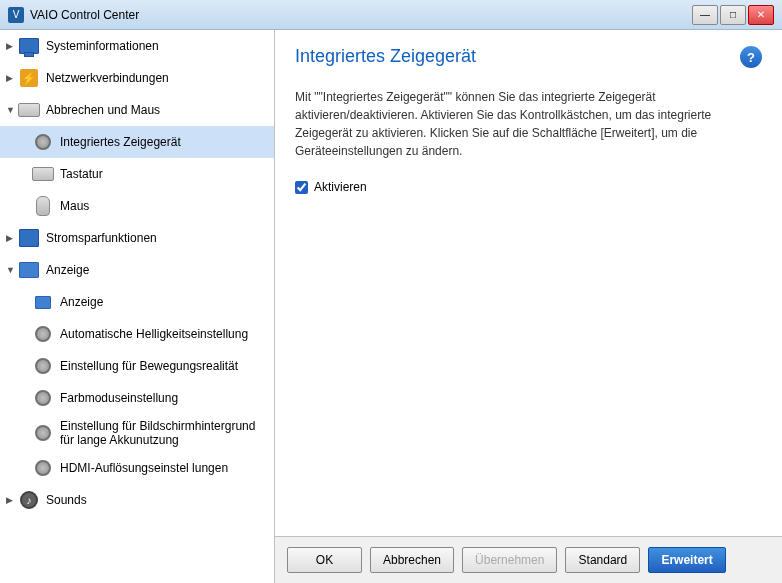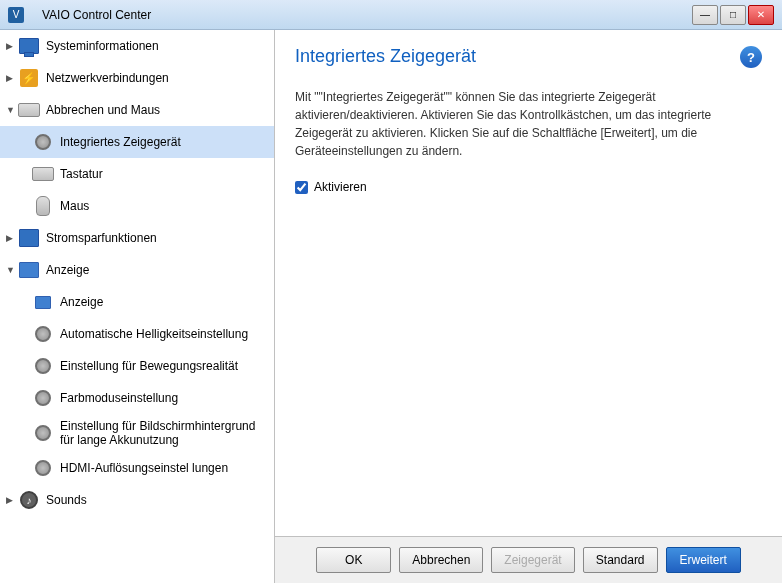--- a/index.html
+++ b/index.html
@@ -32,21 +32,20 @@
       align-items: center;
       justify-content: center;
       color: white;
       font-size: 10px;
     }
     .title-bar-text {
       flex: 1;
       font-size: 12px;
       color: #000;
       font-weight: normal;
-      margin-left: 12px;
     }
     .title-bar-controls {
       display: flex;
       gap: 2px;
     }
     .title-btn {
       width: 26px;
       height: 20px;
       border: 1px solid #888;
       background: linear-gradient(to bottom, #f0f0f0, #d8d8d8);
@@ -269,21 +268,21 @@
     }
 
     
     .footer-buttons {
       background: #f0f0f0;
       border-top: 1px solid #c0c0c0;
       padding: 10px 12px;
       display: flex;
       align-items: center;
       gap: 8px;
-      justify-content: center;
+      justify-content: flex-start;
     }
 
     .btn {
       min-width: 75px;
       height: 26px;
       padding: 0 12px;
       border: 1px solid #888;
       background: linear-gradient(to bottom, #f8f8f8, #e0e0e0);
       cursor: pointer;
       font-size: 12px;
@@ -292,21 +291,21 @@
       color: #000;
     }
     .btn:disabled {
       color: #aaa;
       cursor: default;
     }
     .btn.primary {
       background: linear-gradient(to bottom, #4090e0, #2060c0);
       border-color: #1050a0;
       color: white;
-      font-weight: normal;
+      font-weight: bold;
     }
     .icon-mouse-sm {
       width: 14px;
       height: 20px;
       background: linear-gradient(to bottom, #e0e0e0, #b8b8b8);
       border-radius: 6px 6px 4px 4px;
       border: 1px solid #888;
     }
     .icon-keyboard-sm {
       width: 22px;
@@ -458,20 +457,20 @@
 
       <div class="checkbox-row">
         <input type="checkbox" class="checkbox-native" id="aktivieren-cb" checked="" style="">
         <label class="checkbox-label" for="aktivieren-cb">Aktivieren</label>
       </div>
     </div>
 
     <div class="footer-buttons">
       <button class="btn">OK</button>
       <button class="btn">Abbrechen</button>
-      <button class="btn" disabled="">Zeigegerät</button>
+      <button class="btn" disabled="">Übernehmen</button>
       <button class="btn">Standard</button>
       <button class="btn primary">Erweitert</button>
     </div>
 
   </div>
 
 </div>
 
 </body></html>

